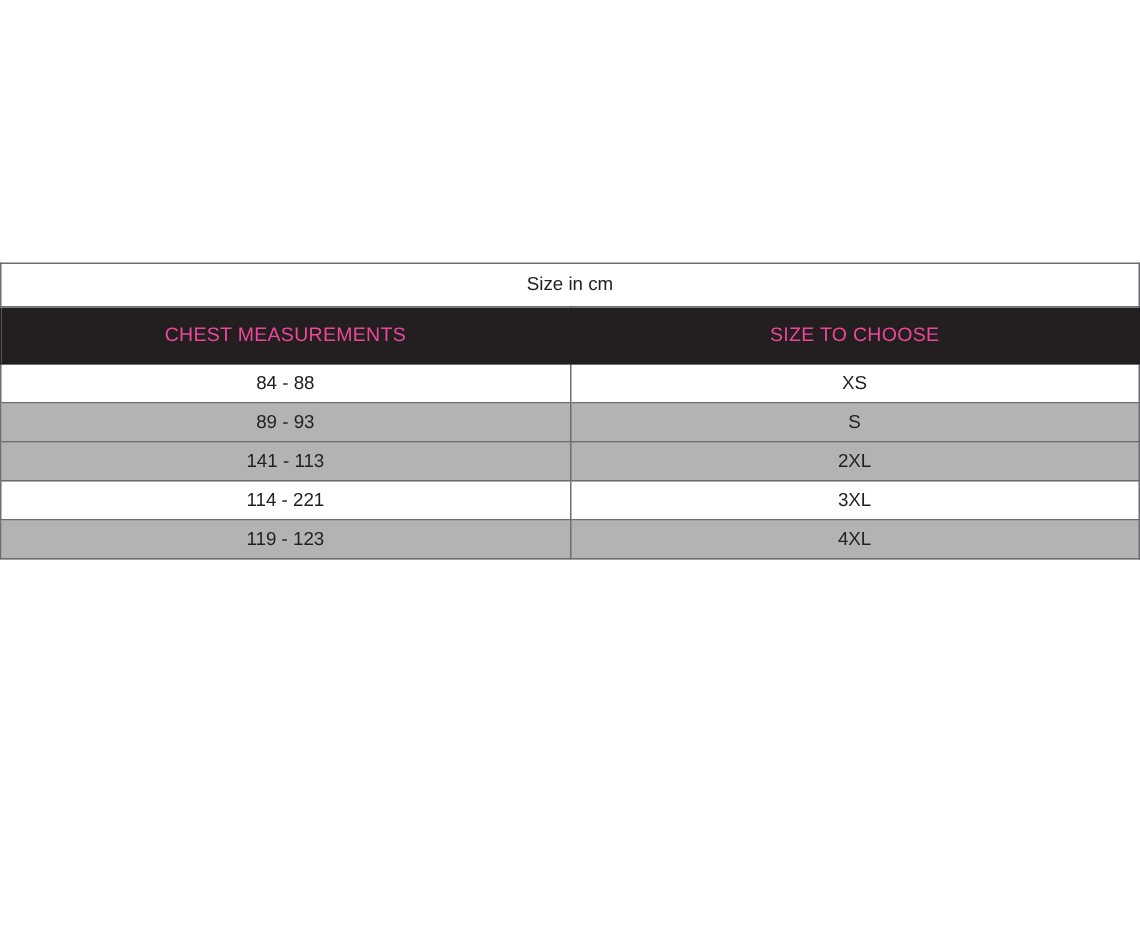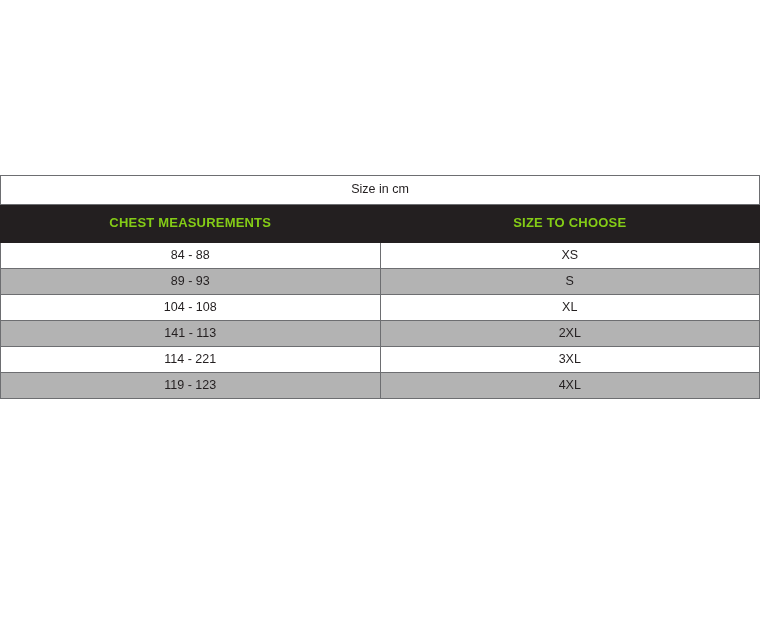--- a/index.html
+++ b/index.html
@@ -38,22 +38,22 @@
     height: 28px;
     background: #ffffff;
     font-size: 12.5px;
     font-weight: 400;
     color: #231f20;
     border-bottom: 1px solid #6d6e71;
   }
   tr.header-row td {
     height: 37px;
     background: #231f20;
-    color: #84cc16;
-    font-weight: bold;
+    color: #ec4899;
+    font-weight: normal;
     font-size: 13px;
     letter-spacing: 0.2px;
     border-color: #231f20;
   }
   tr.data-row td {
     height: 25px;
   }
   tr.row-light td {
     background: #ffffff;
   }
@@ -81,24 +81,20 @@
         <td class="col-right">SIZE TO CHOOSE</td>
       </tr>
       <tr class="data-row row-light">
         <td class="col-left">84 - 88</td>
         <td class="col-right">XS</td>
       </tr>
       <tr class="data-row row-dark">
         <td class="col-left">89 - 93</td>
         <td class="col-right">S</td>
       </tr>
-      <tr class="data-row row-light">
-        <td class="col-left">104 - 108</td>
-        <td class="col-right">XL</td>
-      </tr>
       <tr class="data-row row-dark">
         <td class="col-left">141 - 113</td>
         <td class="col-right">2XL</td>
       </tr>
       <tr class="data-row row-light">
         <td class="col-left">114 - 221</td>
         <td class="col-right">3XL</td>
       </tr>
       <tr class="data-row row-dark">
         <td class="col-left">119 - 123</td>

